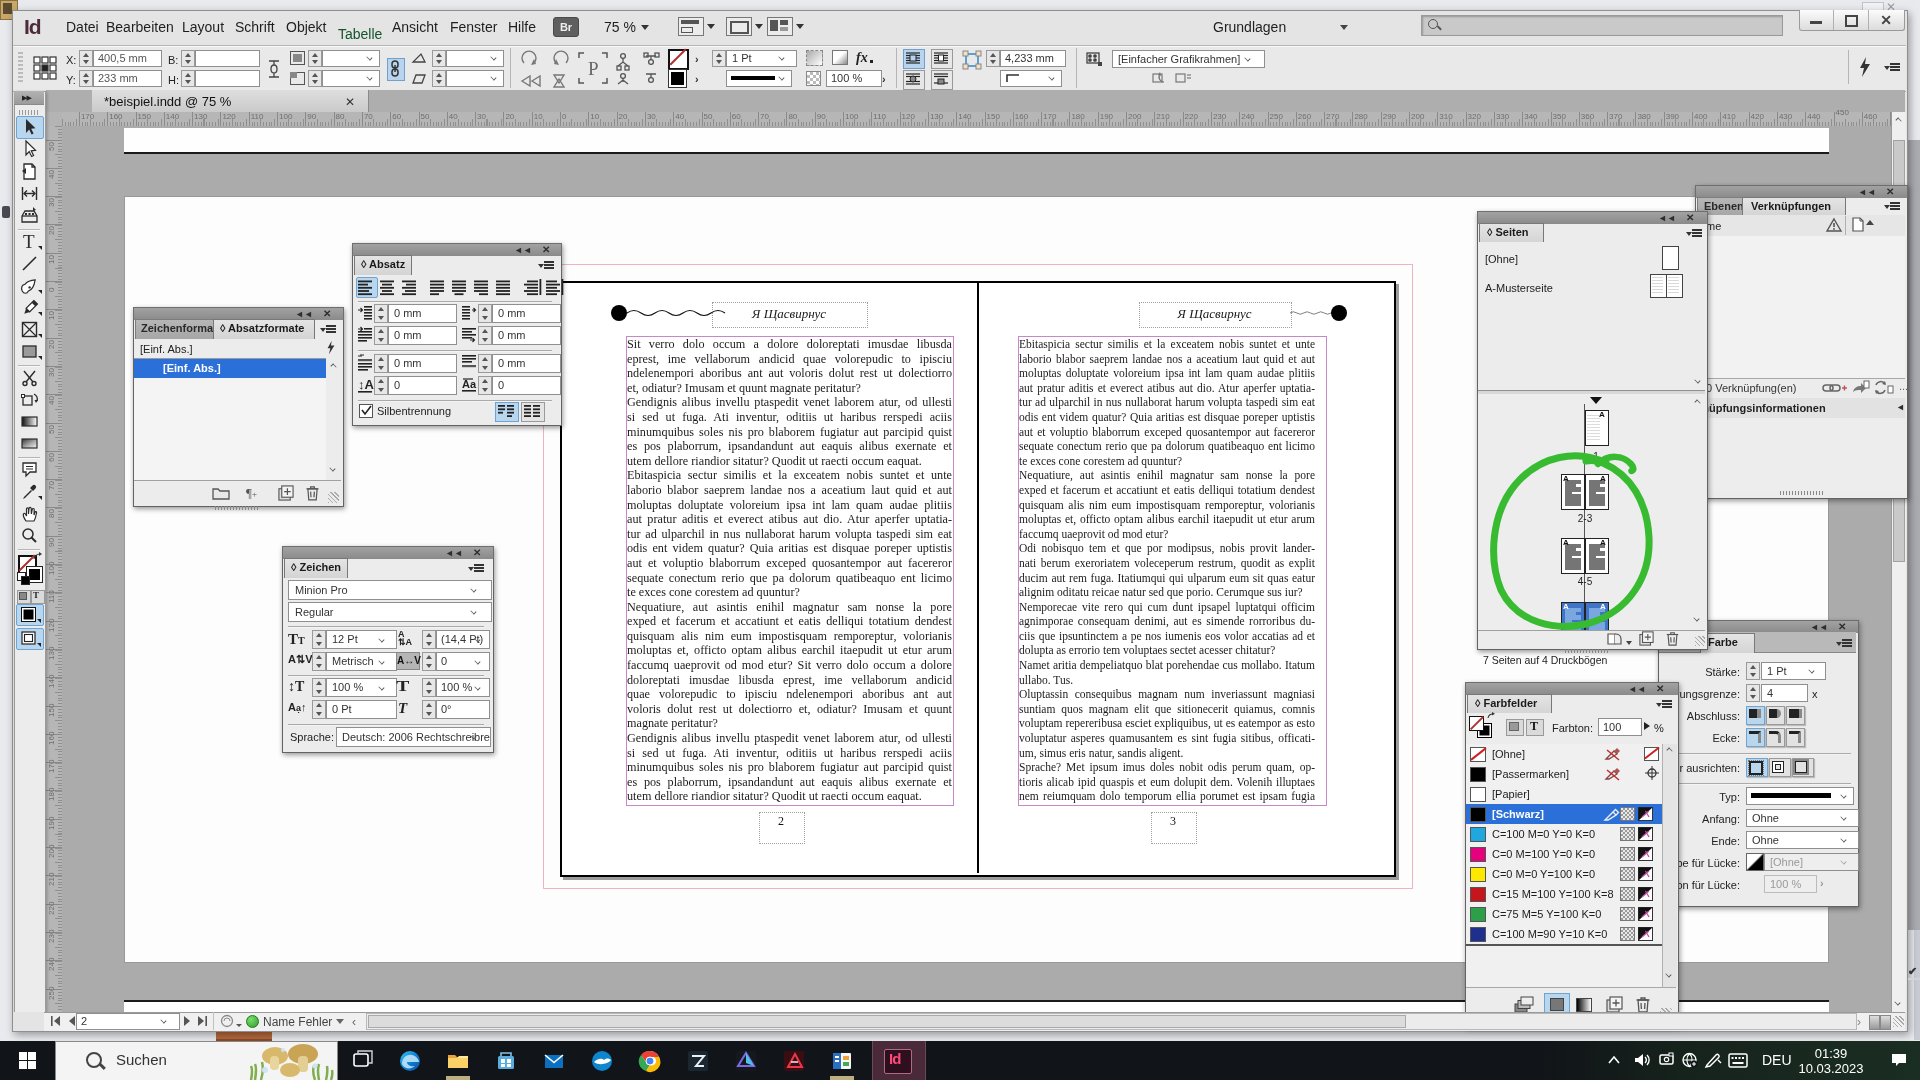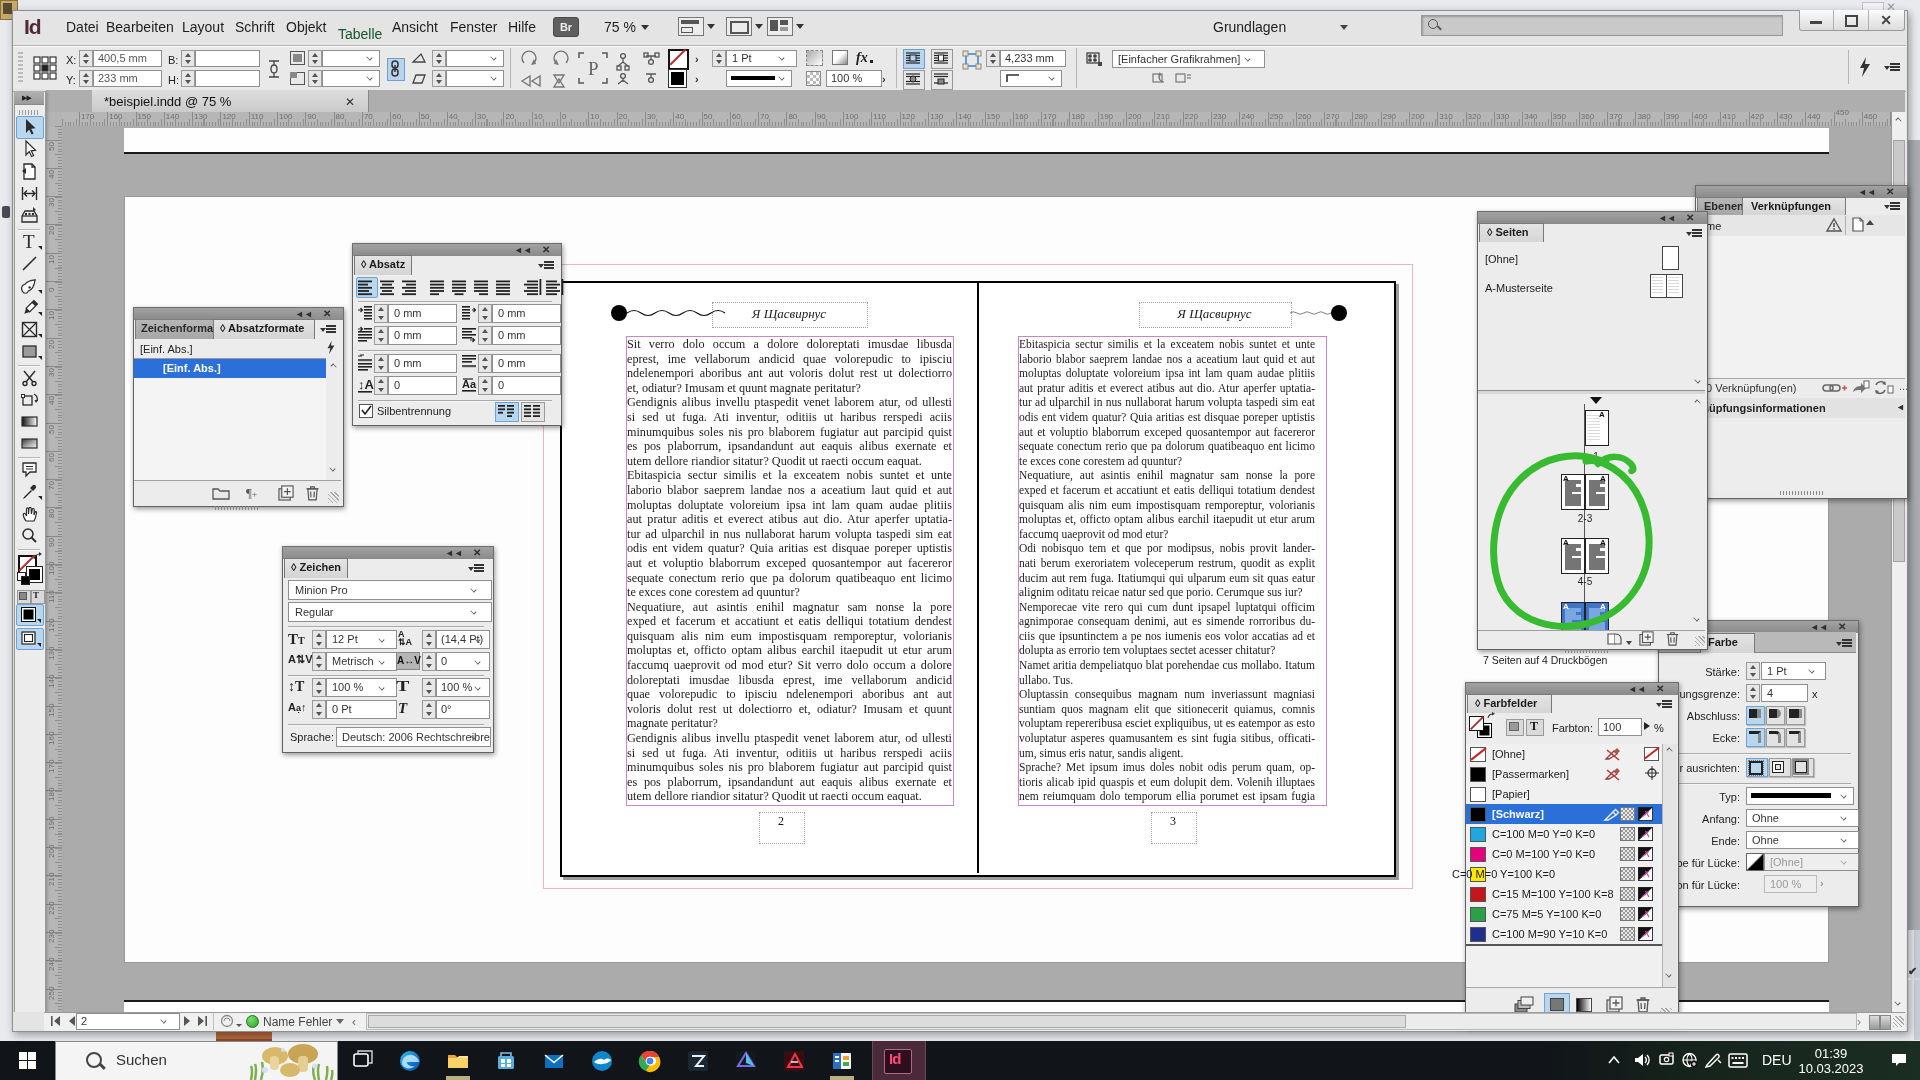--- a/index.html
+++ b/index.html
@@ -945,21 +945,21 @@
     </svg>
 <div class="a" style="left:1470px;top:847px;width:14px;height:13px;background:#e5007d;border:1px solid #555;"></div>
 <div class="a" style="left:1492px;top:848px;font:11px 'Liberation Sans';color:#1c1c1c;white-space:nowrap;">C=0 M=100 Y=0 K=0</div>
 <div class="a" style="left:1620px;top:847px;width:13px;height:12px;border:1px solid #777;background:repeating-conic-gradient(#9a9a9a 0 25%,#e8e8e8 0 50%) 0 0/4px 4px;"></div>
 <svg class="a" style="left:1638px;top:847px;" width="15" height="14" viewBox="0 0 15 14">
       <rect x="0.5" y="0.5" width="14" height="13" fill="#fff" stroke="#333"></rect>
       <path d="M0.5,0.5 L14.5,0.5 L0.5,13.5 Z" fill="#111"></path>
       <path d="M7.5,4 L11,10 M11,4 L4,10" stroke="#c050a0" stroke-width="1.3" fill="none"></path>
     </svg>
 <div class="a" style="left:1470px;top:867px;width:14px;height:13px;background:#ffe800;border:1px solid #555;"></div>
-<div class="a" style="left:1452px;top:868px;font:11px 'Liberation Sans';color:#1c1c1c;white-space:nowrap;text-align:center;">C=0 M=0 Y=100 K=0</div>
+<div class="a" style="left:1492px;top:868px;font:11px 'Liberation Sans';color:#1c1c1c;white-space:nowrap;text-align:center;">C=0 M=0 Y=100 K=0</div>
 <div class="a" style="left:1620px;top:867px;width:13px;height:12px;border:1px solid #777;background:repeating-conic-gradient(#9a9a9a 0 25%,#e8e8e8 0 50%) 0 0/4px 4px;"></div>
 <svg class="a" style="left:1638px;top:867px;" width="15" height="14" viewBox="0 0 15 14">
       <rect x="0.5" y="0.5" width="14" height="13" fill="#fff" stroke="#333"></rect>
       <path d="M0.5,0.5 L14.5,0.5 L0.5,13.5 Z" fill="#111"></path>
       <path d="M7.5,4 L11,10 M11,4 L4,10" stroke="#c050a0" stroke-width="1.3" fill="none"></path>
     </svg>
 <div class="a" style="left:1470px;top:887px;width:14px;height:13px;background:#c4161c;border:1px solid #555;"></div>
 <div class="a" style="left:1492px;top:888px;font:11px 'Liberation Sans';color:#1c1c1c;white-space:nowrap;">C=15 M=100 Y=100 K=8</div>
 <div class="a" style="left:1620px;top:887px;width:13px;height:12px;border:1px solid #777;background:repeating-conic-gradient(#9a9a9a 0 25%,#e8e8e8 0 50%) 0 0/4px 4px;"></div>
 <svg class="a" style="left:1638px;top:887px;" width="15" height="14" viewBox="0 0 15 14">

